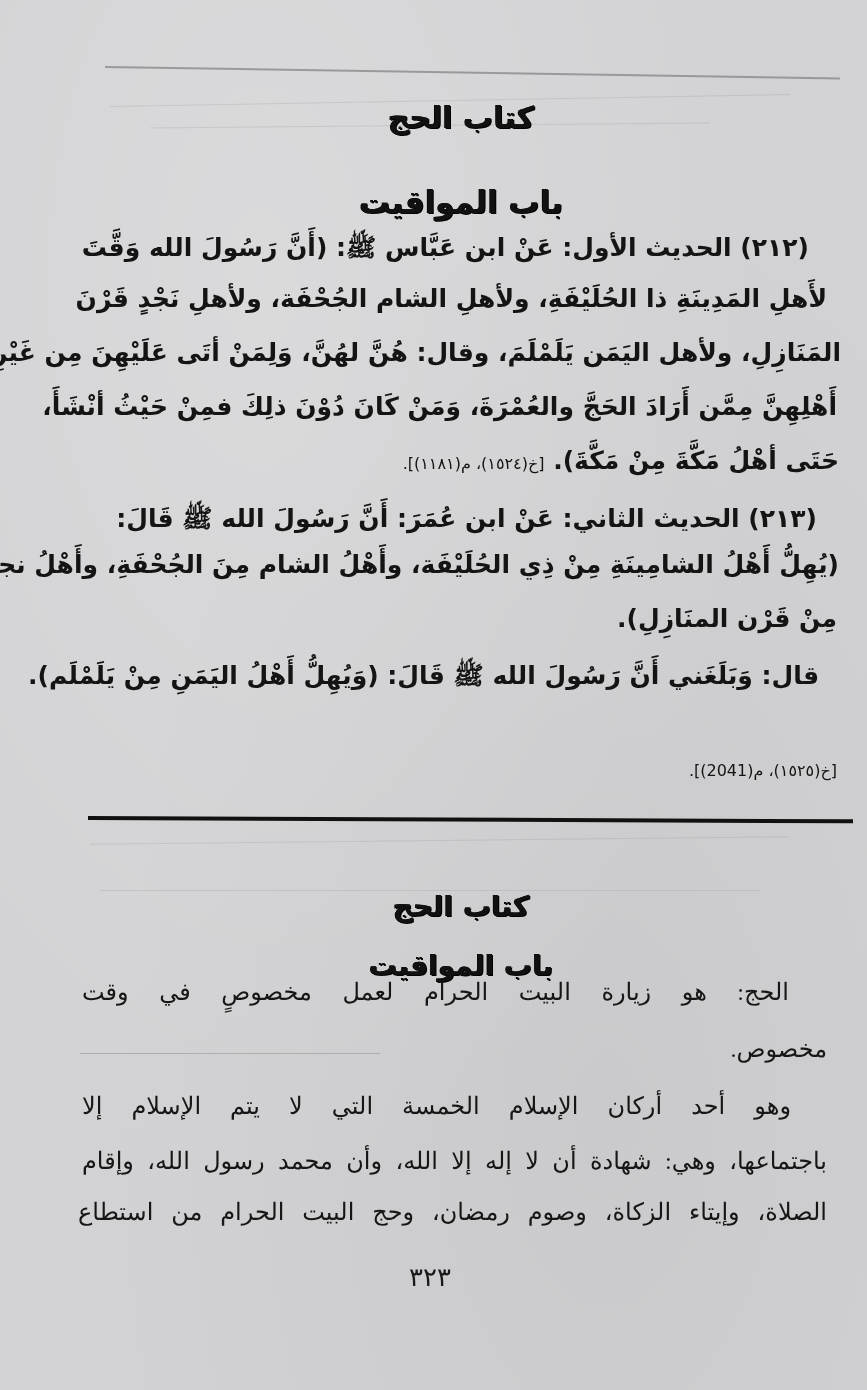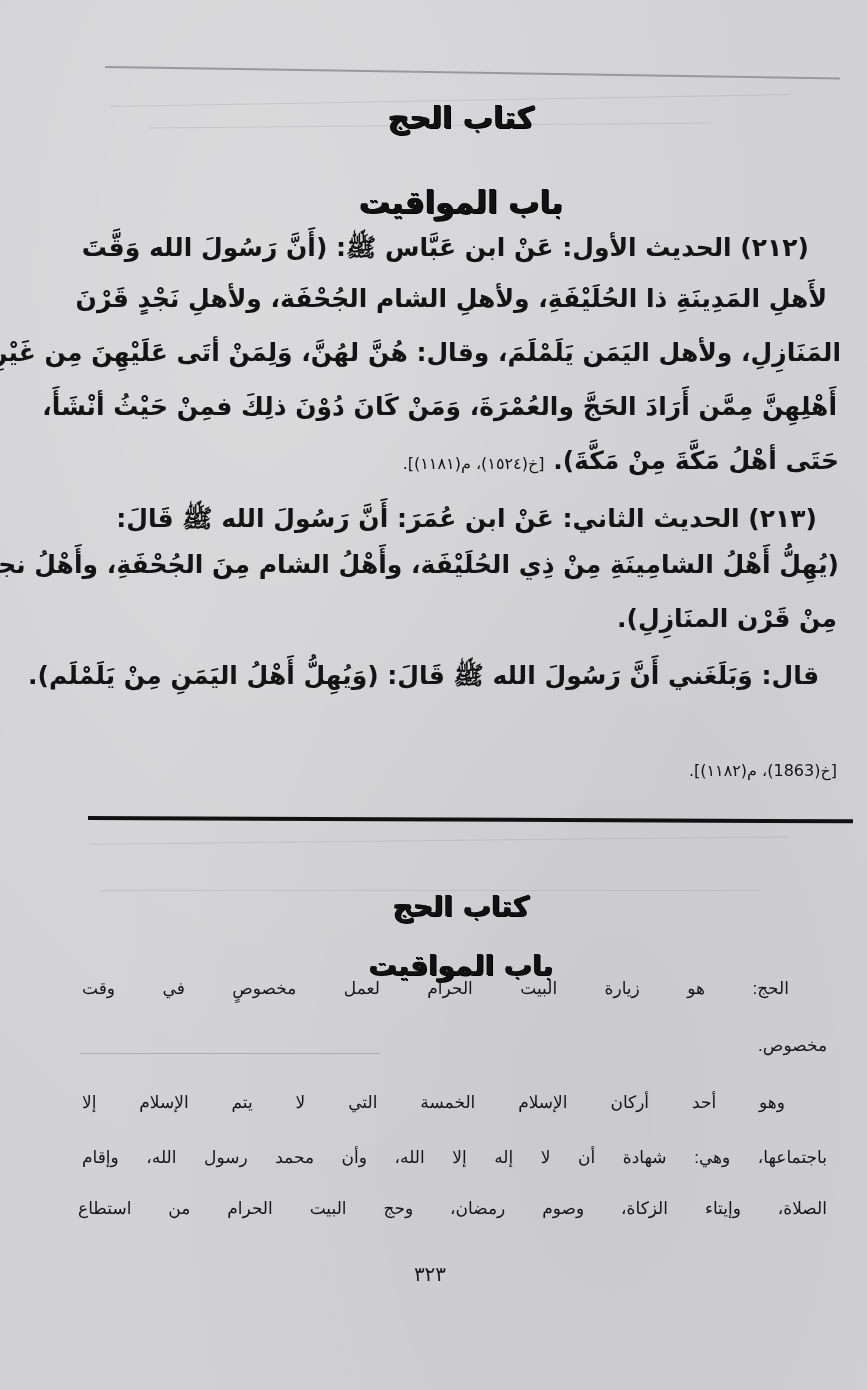--- a/index.html
+++ b/index.html
@@ -95,40 +95,40 @@
       height: 4px;
       background: #111;
       transform: rotate(0.25deg);
       transform-origin: left center;
     }
     .h-kitab-2 { top: 848px; font-size: 28px; left: 55px; }
     .h-bab-2 { top: 907px; font-size: 28px; left: 55px; }
 
     .para {
       position: absolute;
-      font-family: Liberation Sans, sans-serif;
-      font-size: 17px;
+      font-family: Liberation Serif, serif;
+      font-size: 24px;
       color: #161616;
       direction: rtl;
       white-space: nowrap;
     }
     .p1 { top: 978px; left: 82px; right: 78px; text-align: justify; text-align-last: justify; }
     .p2 { top: 1035px; right: 40px; }
-    .p3 { top: 1092px; left: 82px; right: 82px; text-align: justify; text-align-last: justify; }
+    .p3 { top: 1092px; left: 82px; right: 76px; text-align: justify; text-align-last: justify; }
     .p4 { top: 1147px; left: 82px; right: 40px; text-align: justify; text-align-last: justify; }
     .p5 { top: 1198px; left: 78px; right: 40px; text-align: justify; text-align-last: justify; }
 
     .page-number {
       position: absolute;
       top: 1262px;
       left: 380px;
       width: 100px;
       text-align: center;
       font-family: "DejaVu Serif", serif;
-      font-size: 20px;
+      font-size: 26px;
       color: #1a1a1a;
     }
   </style>
 </head>
 <body>
 
 <div class="page">
 
   <div class="bleed" style="left:110px; top:100px; width:680px; transform:rotate(-1deg);"></div>
   <div class="bleed" style="left:150px; top:125px; width:560px; transform:rotate(-0.5deg);"></div>
@@ -147,21 +147,21 @@
   <div class="line l4">أَهْلِهِنَّ مِمَّن أَرَادَ الحَجَّ والعُمْرَةَ، وَمَنْ كَانَ دُوْنَ ذلِكَ فمِنْ حَيْثُ أنْشَأَ،</div>
   <div class="line l5" style="right:28px;">
     <span>حَتَى أهْلُ مَكَّةَ مِنْ مَكَّةَ).</span>
     <span class="ref">[خ(١٥٢٤)، م(١١٨١)].</span>
   </div>
 
   <div class="line l6">(٢١٣) الحديث الثاني: عَنْ ابن عُمَرَ: أَنَّ رَسُولَ الله ﷺ قَالَ:</div>
   <div class="line l7">(يُهِلُّ أَهْلُ الشامِينَةِ مِنْ ذِي الحُلَيْفَة، وأَهْلُ الشام مِنَ الجُحْفَةِ، وأَهْلُ نجدٍ</div>
   <div class="line l9">قال: وَبَلَغَني أَنَّ رَسُولَ الله ﷺ قَالَ: (وَيُهِلُّ أَهْلُ اليَمَنِ مِنْ يَلَمْلَم).</div>
   <div class="line l8">مِنْ قَرْن المنَازِلِ).</div>
-  <div class="line l10 ref">[خ(1863)، م(١١٨٢)].</div>
+  <div class="line l10 ref">[خ(١٥٢٥)، م(2041)].</div>
 
   <div class="divider"></div>
 
   <div class="heading h-kitab-2">كتاب الحج</div>
   <div class="heading h-bab-2">باب المواقيت</div>
 
   <div class="para p1">الحج: هو زيارة البيت الحرام لعمل مخصوصٍ في وقت</div>
   <div class="para p2">مخصوص.</div>
   <div class="para p3">وهو أحد أركان الإسلام الخمسة التي لا يتم الإسلام إلا</div>
   <div class="para p5">الصلاة، وإيتاء الزكاة، وصوم رمضان، وحج البيت الحرام من استطاع</div>

